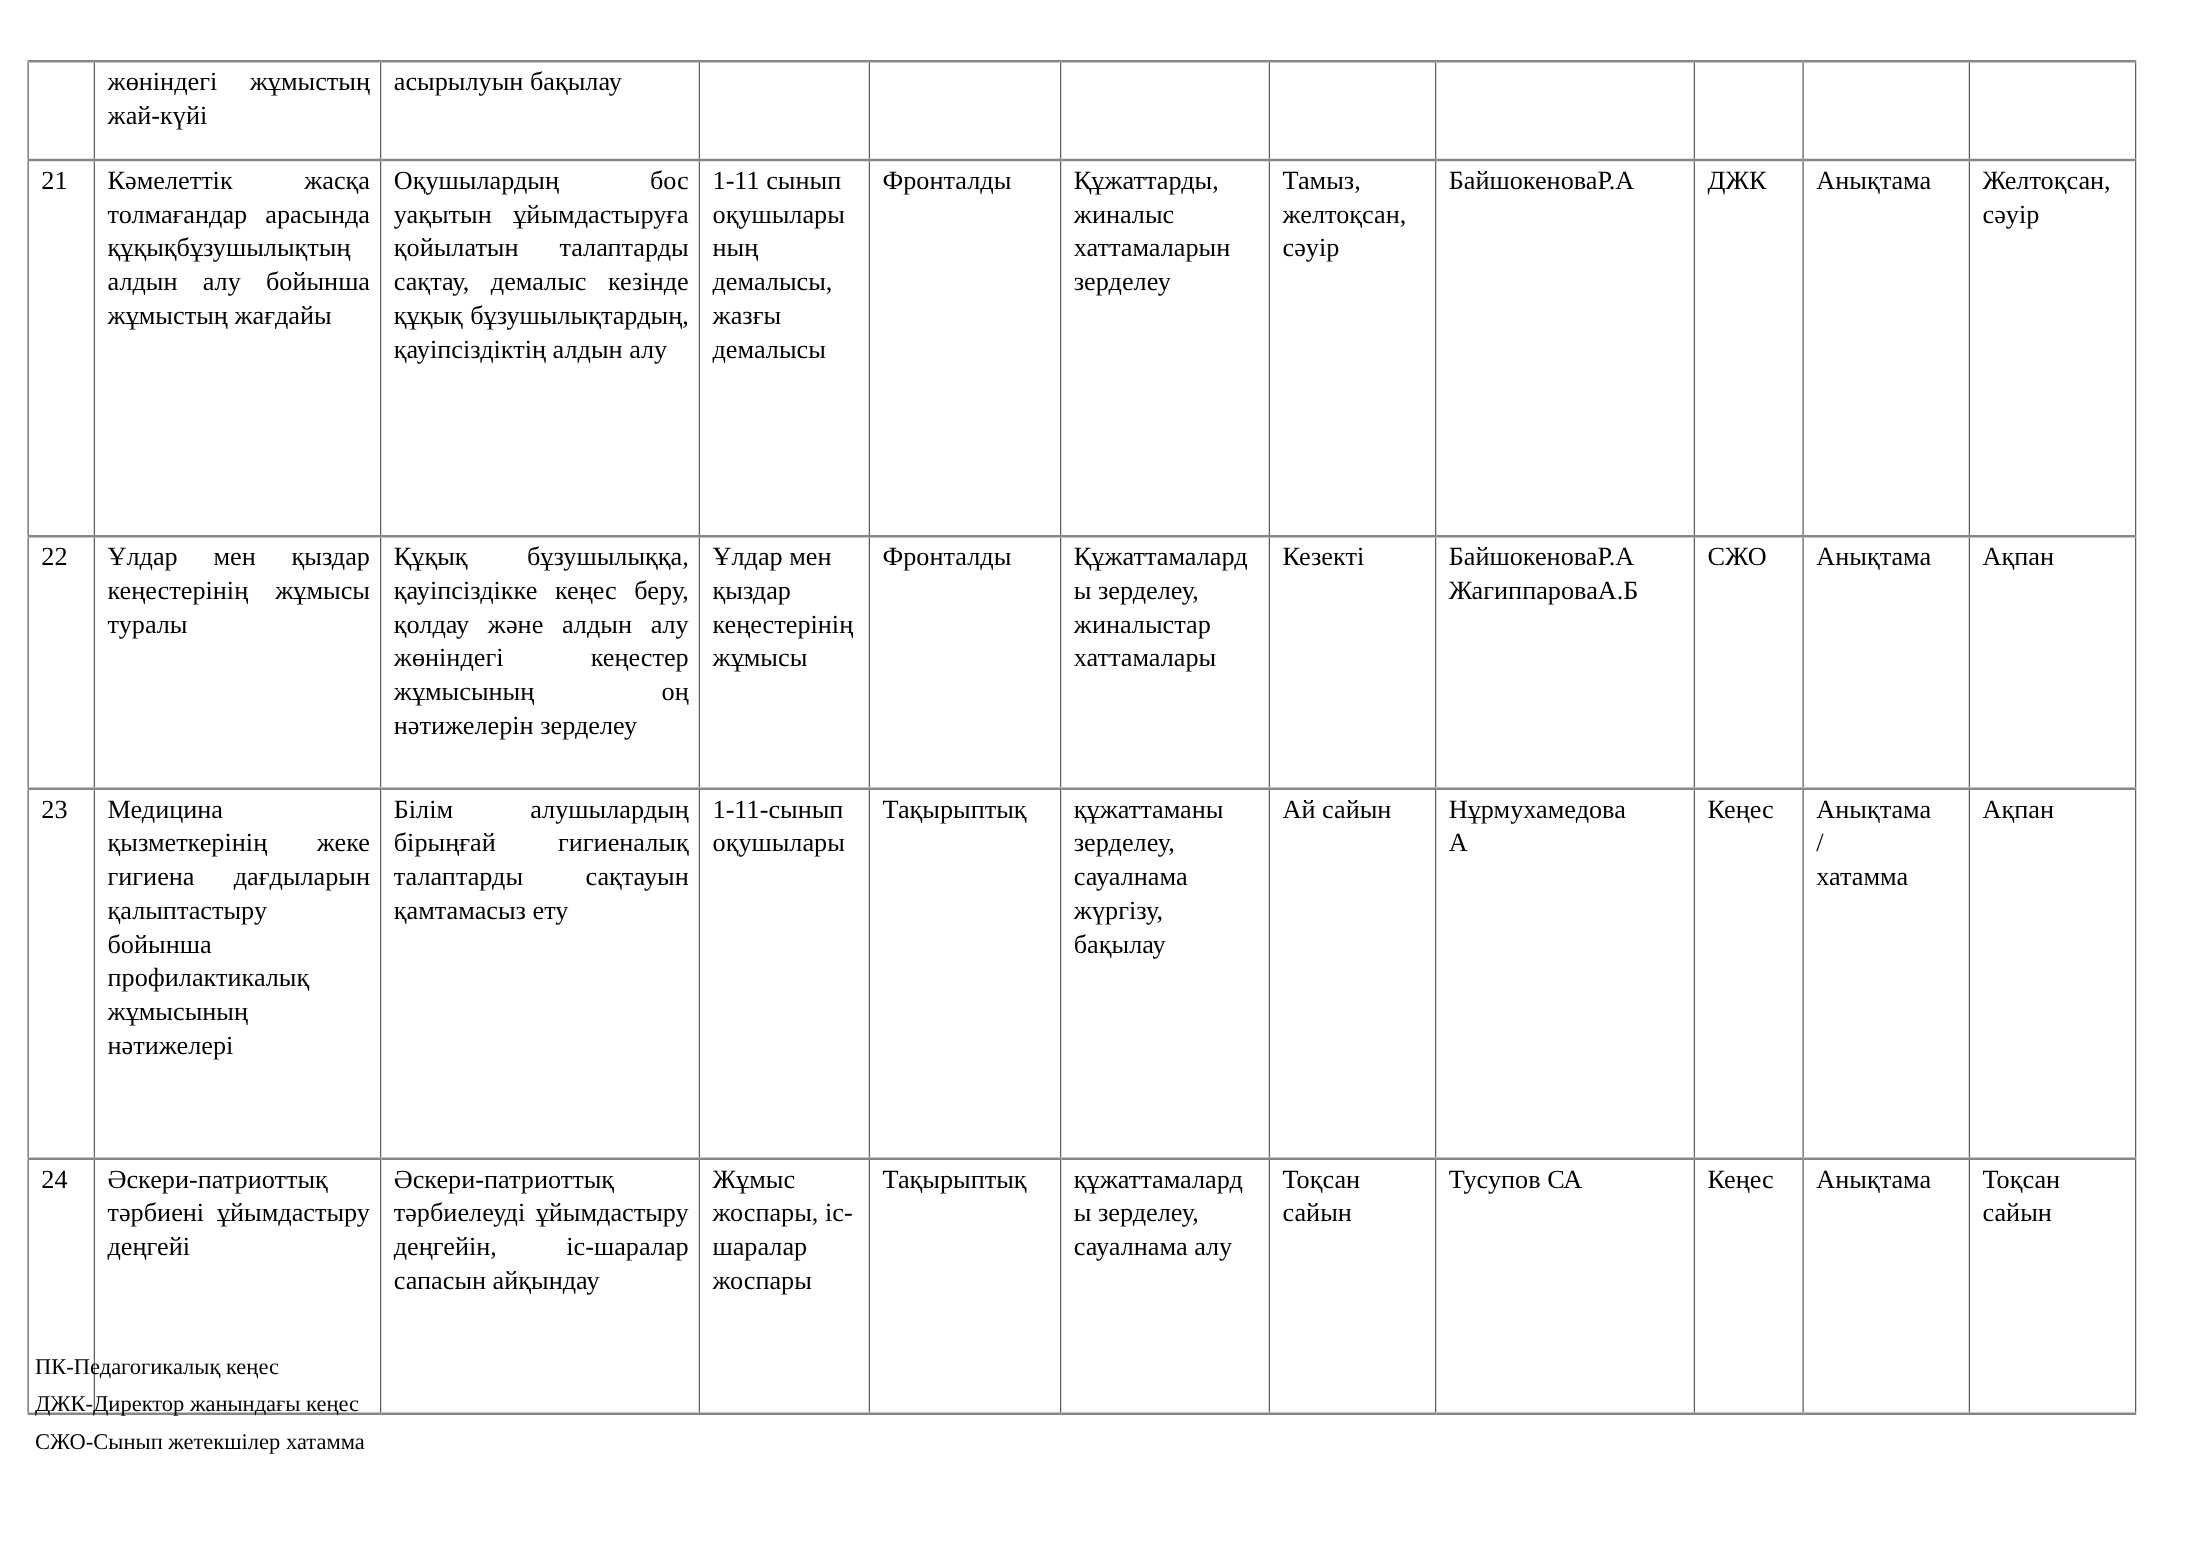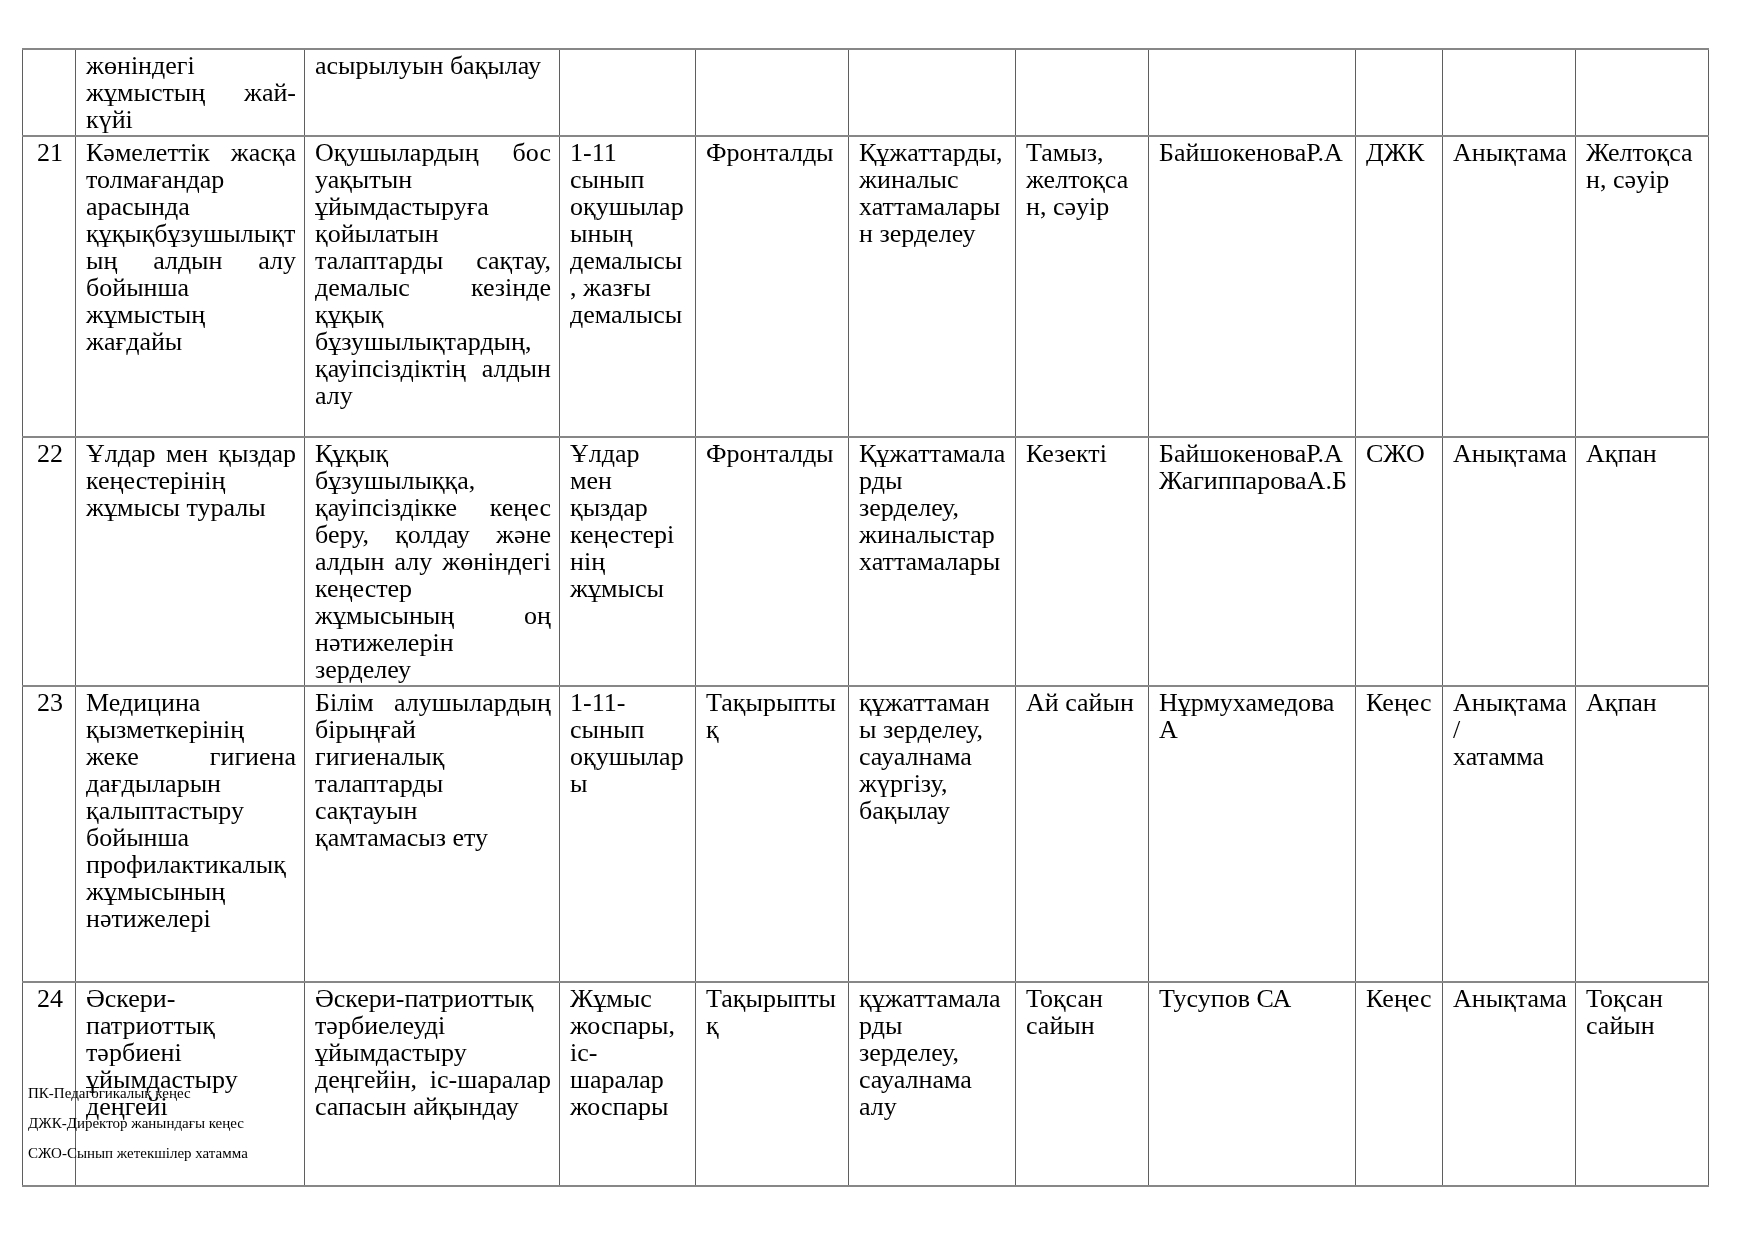--- a/index.html
+++ b/index.html
@@ -18,21 +18,21 @@
     background: #ffffff;
     overflow: hidden;
   }
   table.plan {
     position: absolute;
     left: 22px;
     top: 48px;
     border-collapse: collapse;
     table-layout: fixed;
     width: 1686px;
-    font-size: 26px;
+    font-size: 21px;
     line-height: 27px;
   }
   table.plan td {
     border-left: 1px solid #5f5f5f;
     border-right: 1px solid #5f5f5f;
     border-top: 2px solid #878787;
     border-bottom: 2px solid #878787;
     vertical-align: top;
     padding: 2px 8px 2px 10px;
     overflow-wrap: break-word;
@@ -46,33 +46,33 @@
   col.c3  { width: 136px; }
   col.c4  { width: 153px; }
   col.c5  { width: 167px; }
   col.c6  { width: 133px; }
   col.c7  { width: 207px; }
   col.c8  { width: 87px;  }
   col.c9  { width: 133px; }
   col.c10 { width: 133px; }
 
   td.just { text-align: justify; text-align-last: left; }
-  td.num  { padding-left: 12px; text-align: center; }
+  td.num  { padding-left: 12px; }
 
   tr.r0 { height: 79px;  }
   tr.r1 { height: 301px; }
   tr.r2 { height: 202px; }
   tr.r3 { height: 296px; }
   tr.r4 { height: 204px; }
 
   .legend {
     position: absolute;
     left: 28px;
     top: 1078px;
-    font-size: 15px;
+    font-size: 18px;
     line-height: 30px;
     white-space: nowrap;
   }
 </style>
 </head>
 <body>
 
 <div class="page">
 
   <table class="plan">

